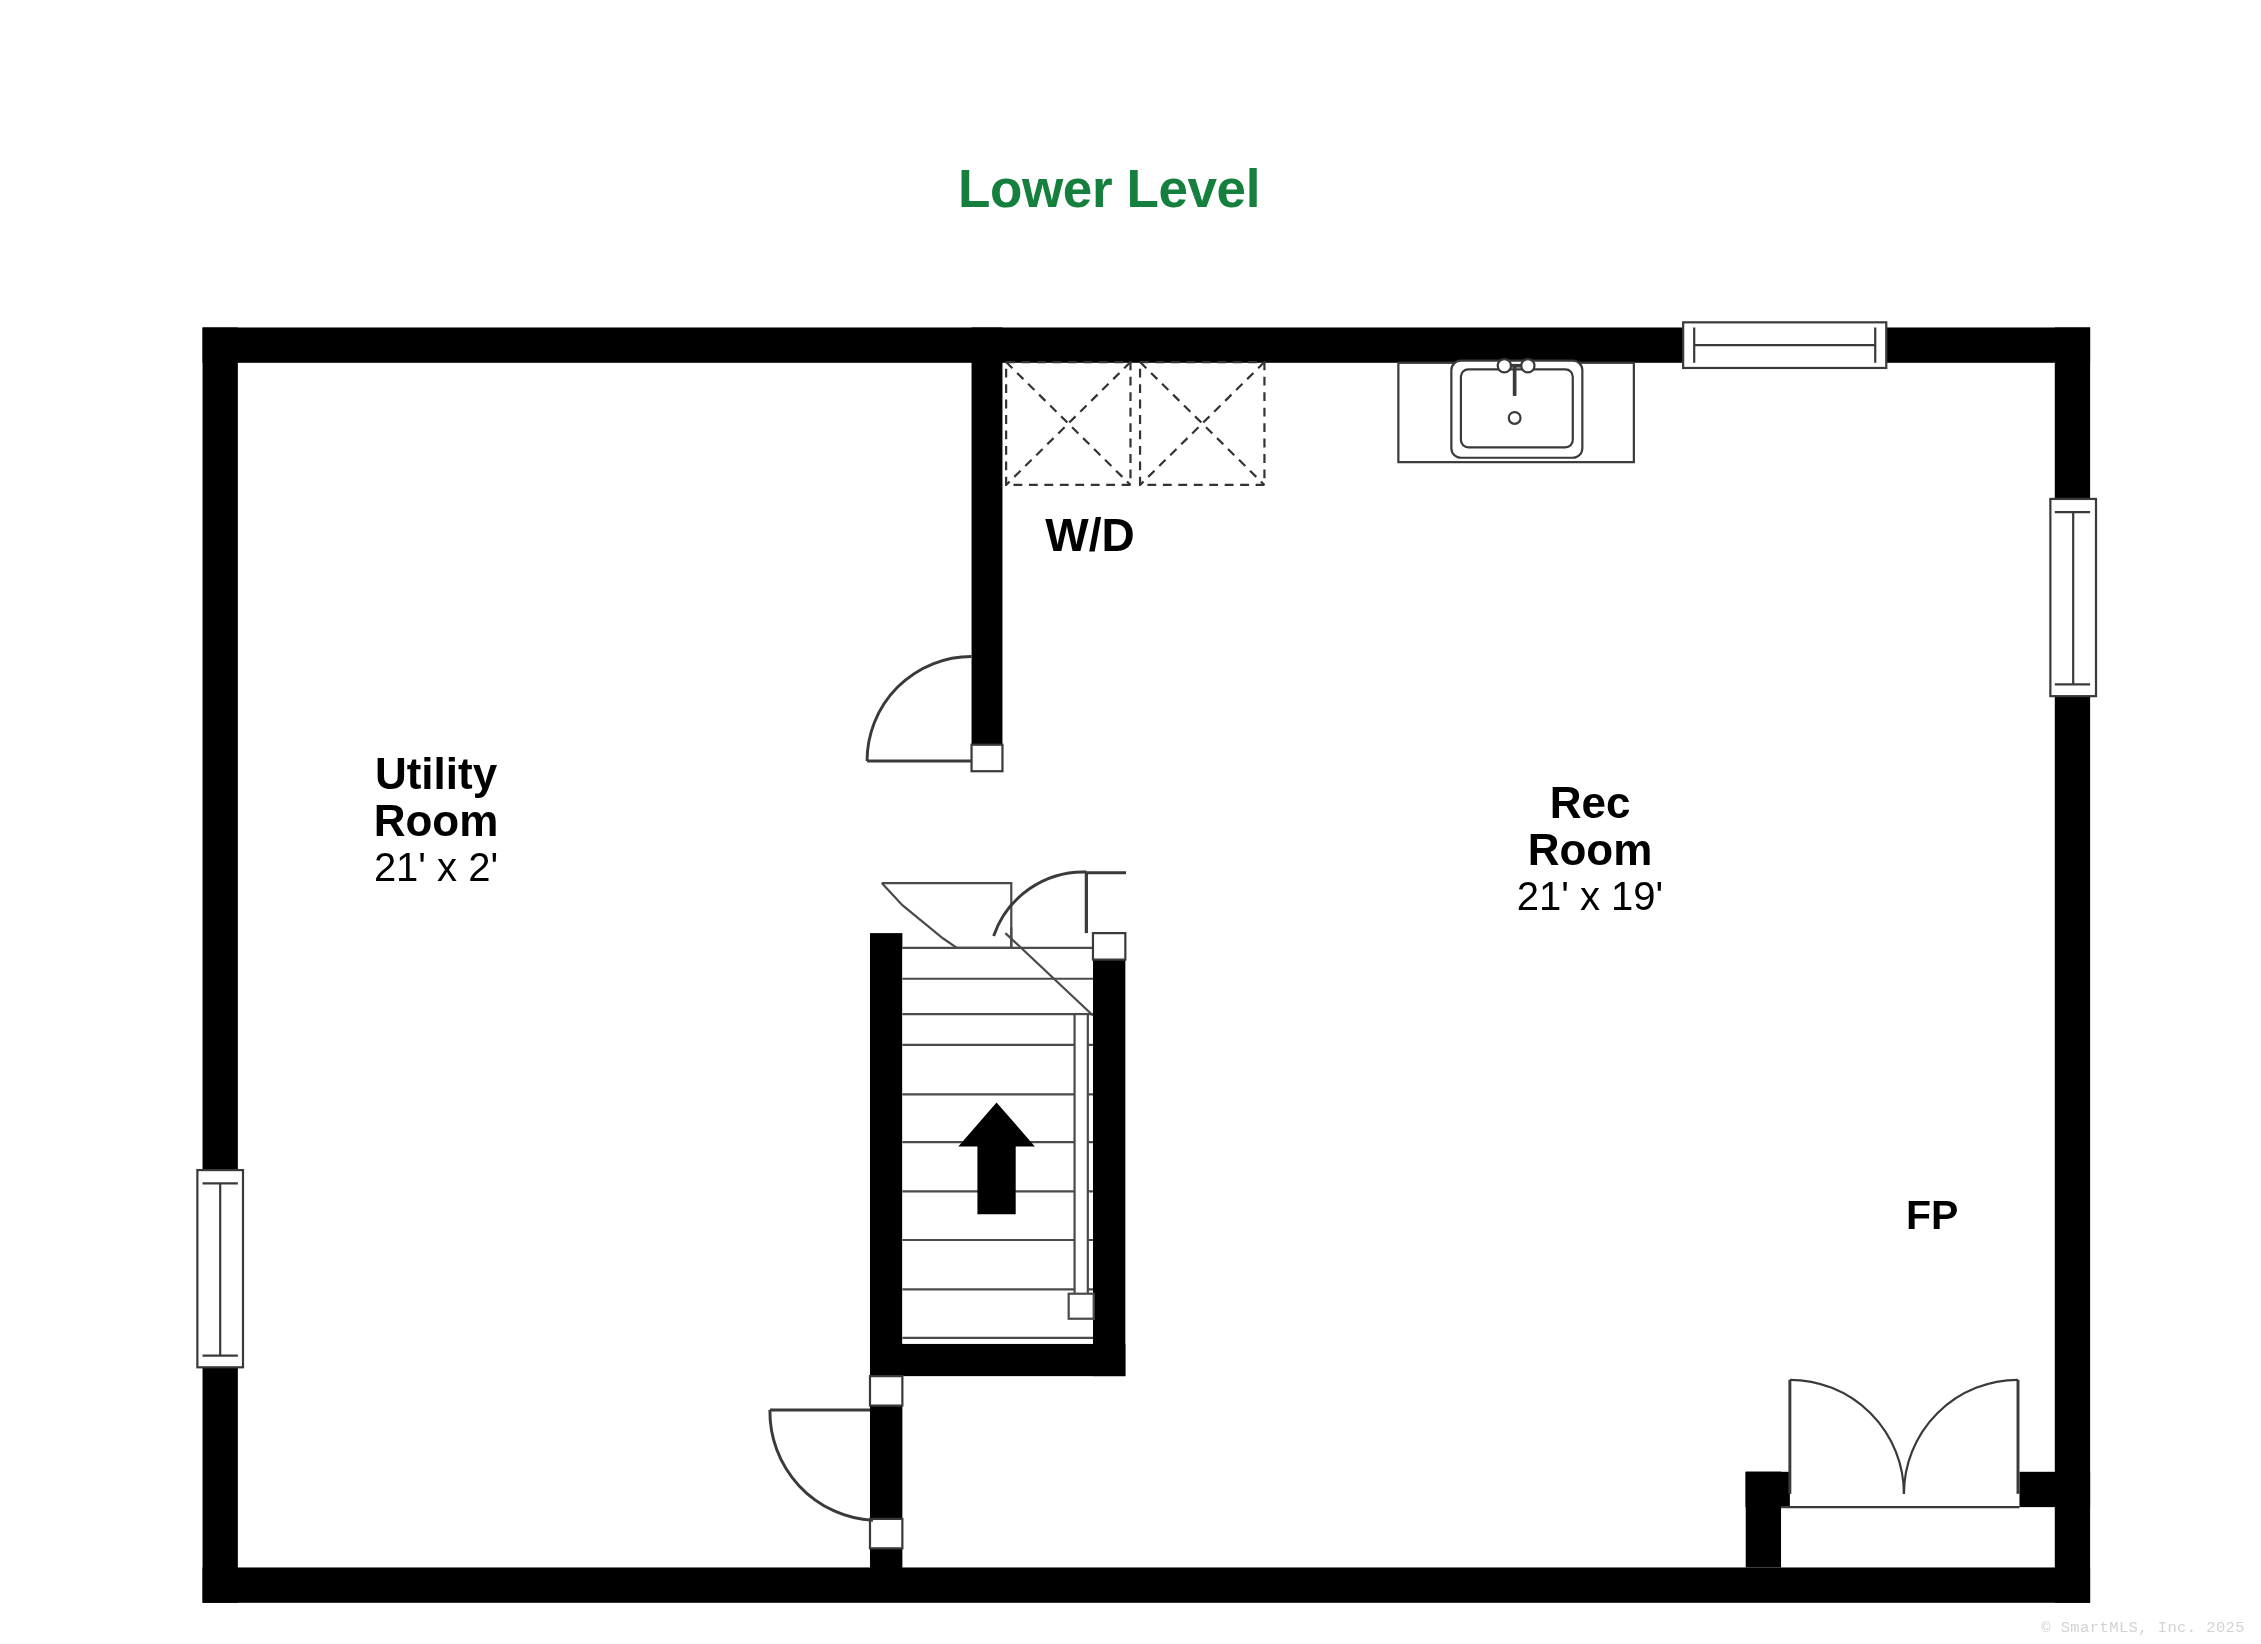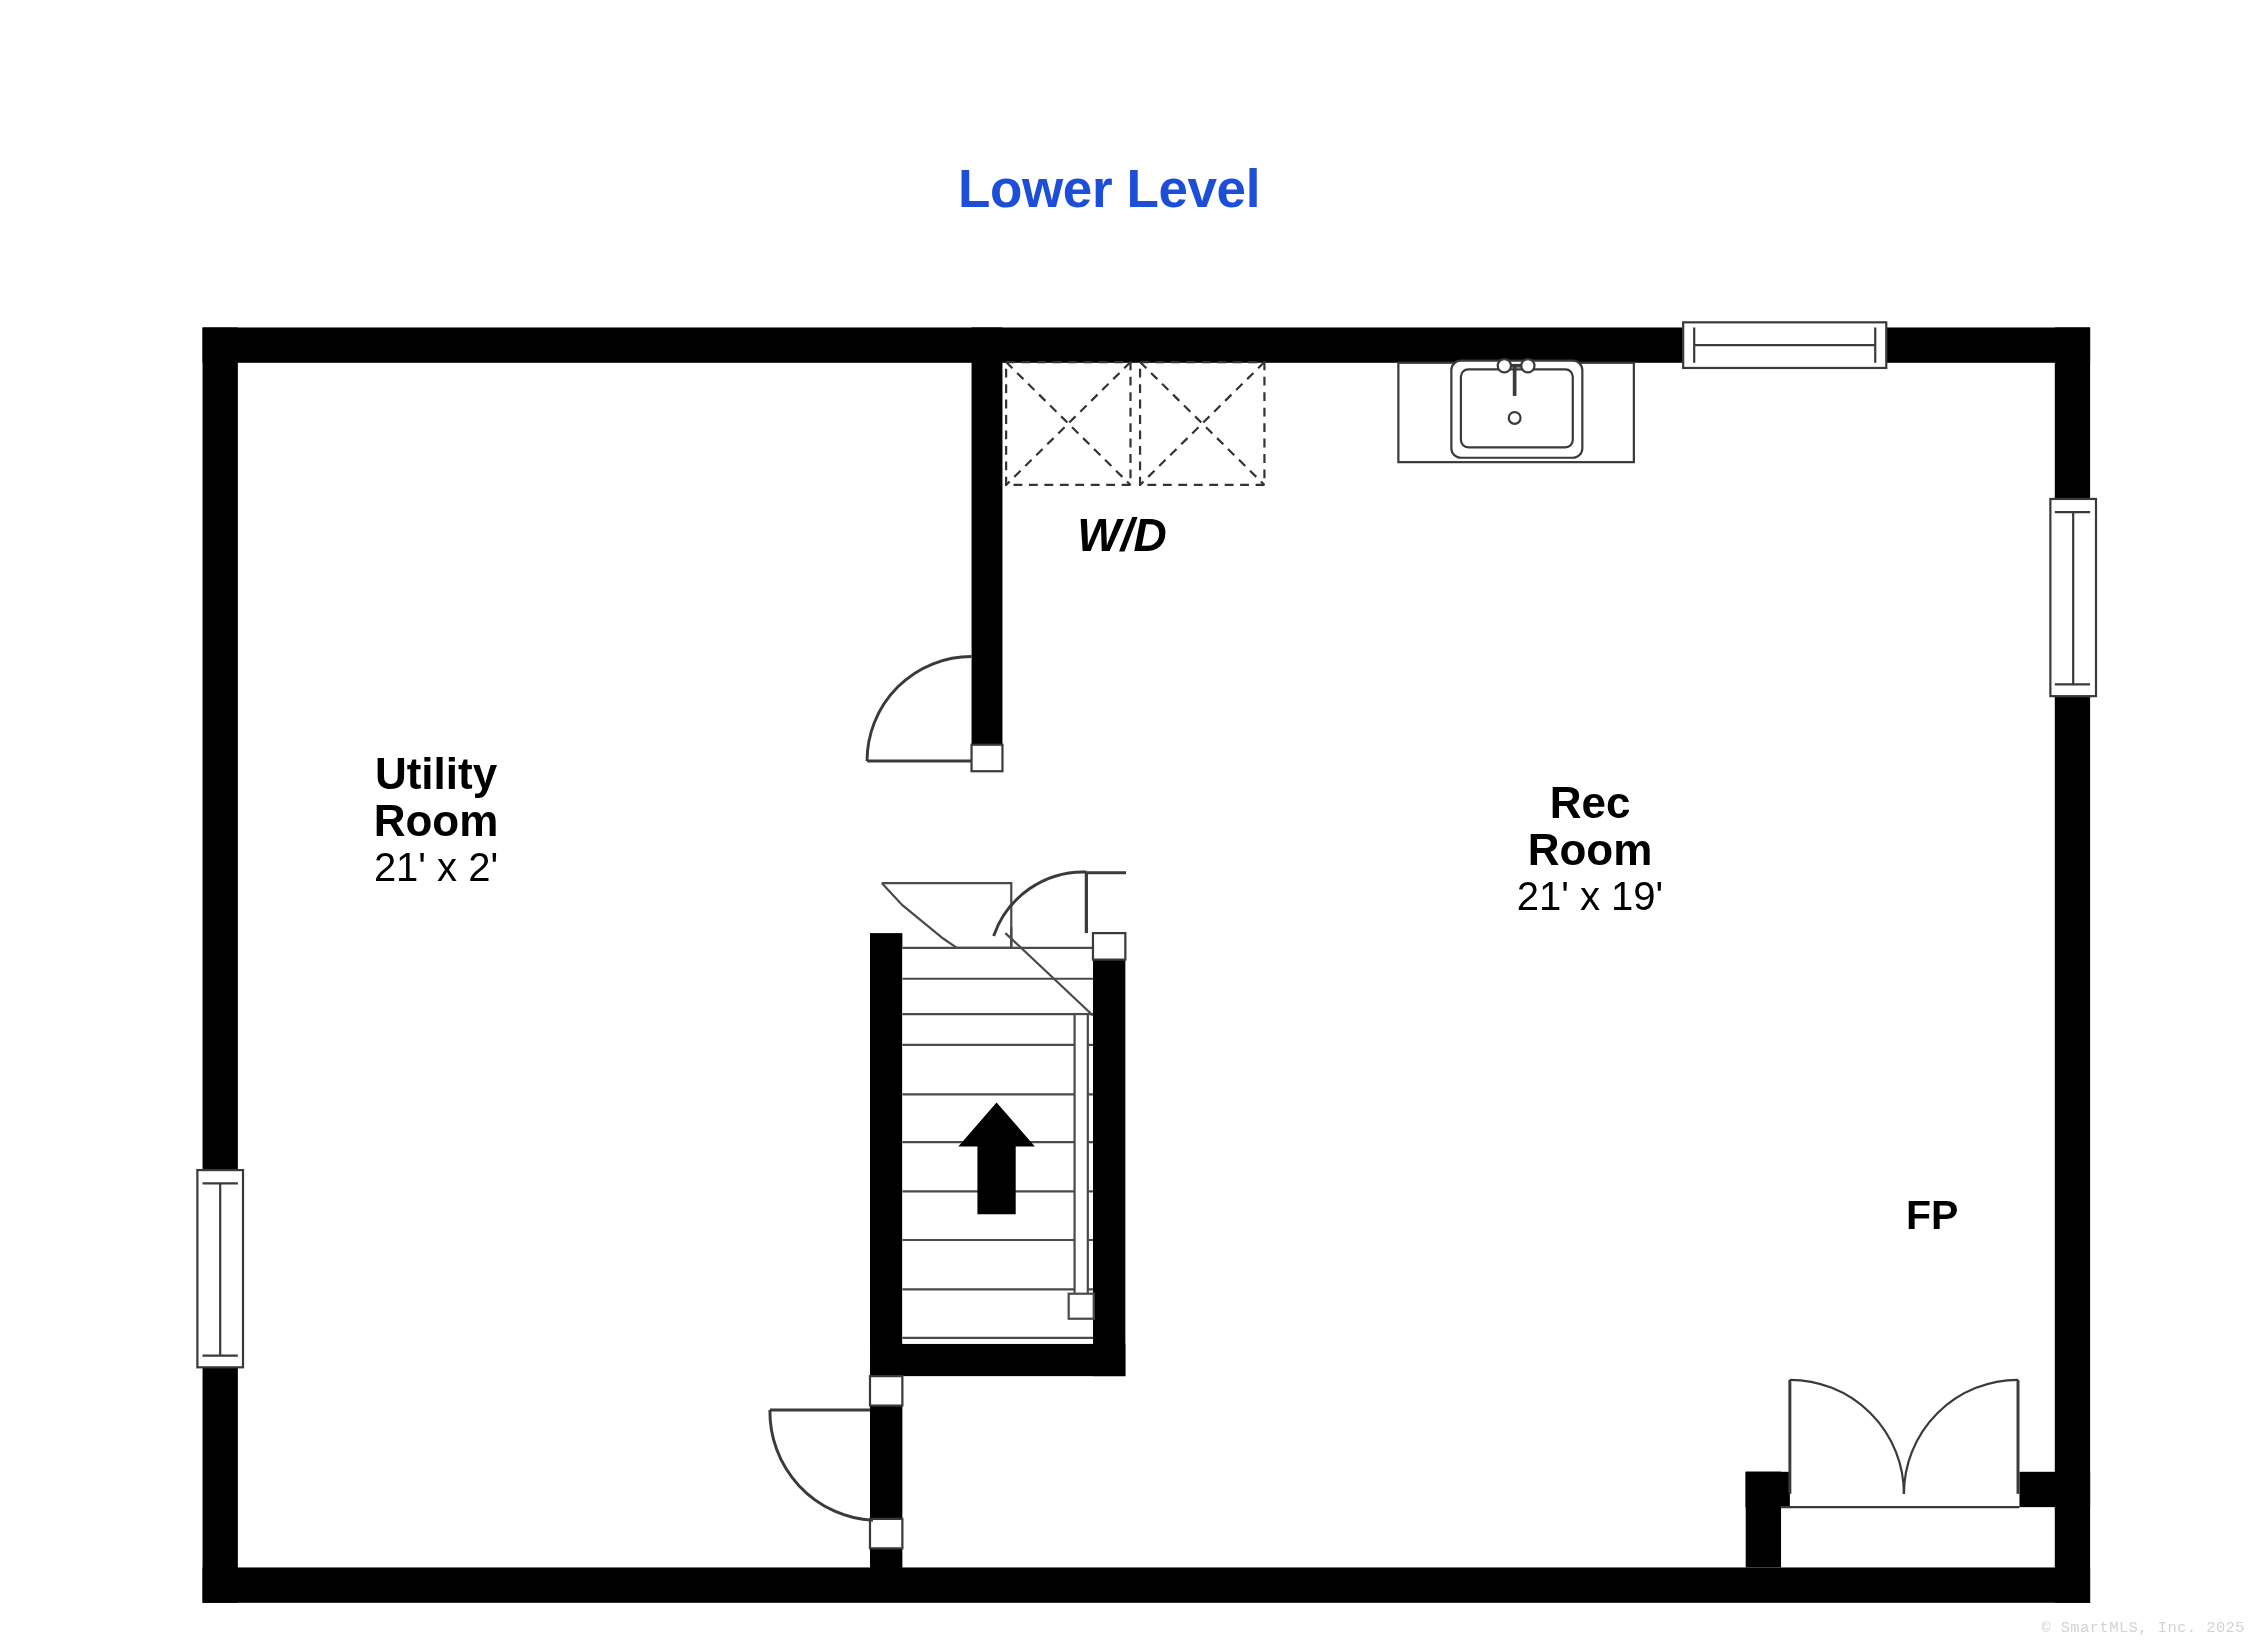--- a/index.html
+++ b/index.html
@@ -21,21 +21,21 @@
     height: 1644px;
   }
   .plan-title {
     position: absolute;
     left: 0;
     top: 158px;
     width: 2218px;
     text-align: center;
     font-size: 53px;
     font-weight: bold;
-    color: #1d4ed8;
+    color: #15803d;
     letter-spacing: -0.4px;
   }
   .room-label {
     position: absolute;
     text-align: center;
     color: #000000;
     line-height: 1.06;
   }
   .room-label .rl-name {
     font-size: 44px;
@@ -48,21 +48,21 @@
     font-weight: normal;
     display: block;
     margin-top: 1.5px;
   }
   .small-label {
     position: absolute;
     color: #000000;
     font-weight: bold;
     text-align: center;
   }
-  #label-wd { font-size: 46px; left: 1004px; top: 508px; width: 236px; font-style: italic; }
+  #label-wd { font-size: 46px; left: 972px; top: 508px; width: 236px; }
   #label-fp { font-size: 41px; left: 1906px; top: 1192px; width: 162px; text-align: left;}
   #label-utility { left: 289px; top: 751px; width: 294px; }
   #label-rec { left: 1325px; top: 780px; width: 530px; }
   .copyright {
     position: absolute;
     right: 16px;
     bottom: 7.4px;
     font-size: 15.5px;
     font-family: "Liberation Mono", monospace;
     color: #d2d2d2;

